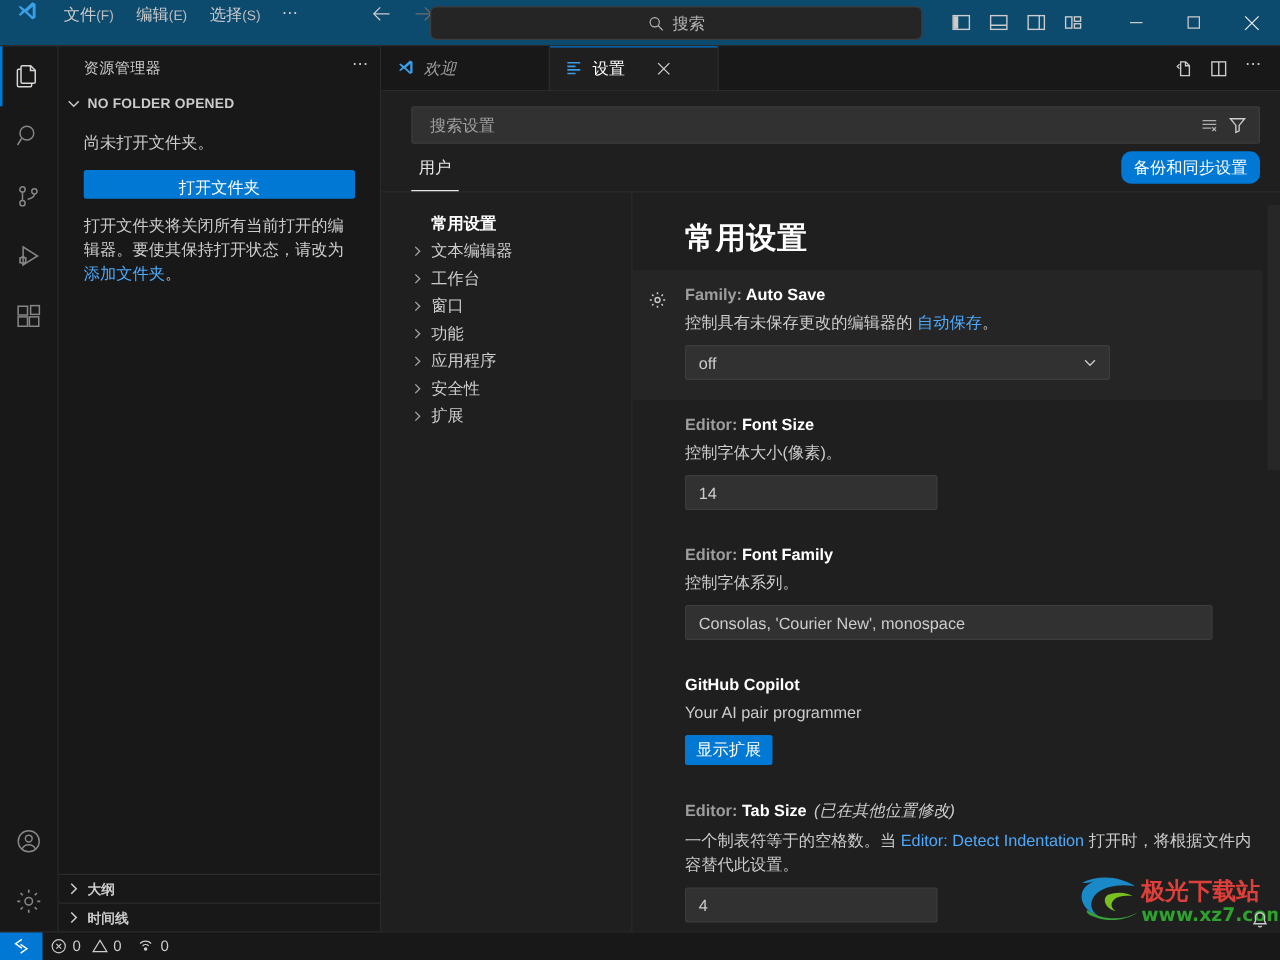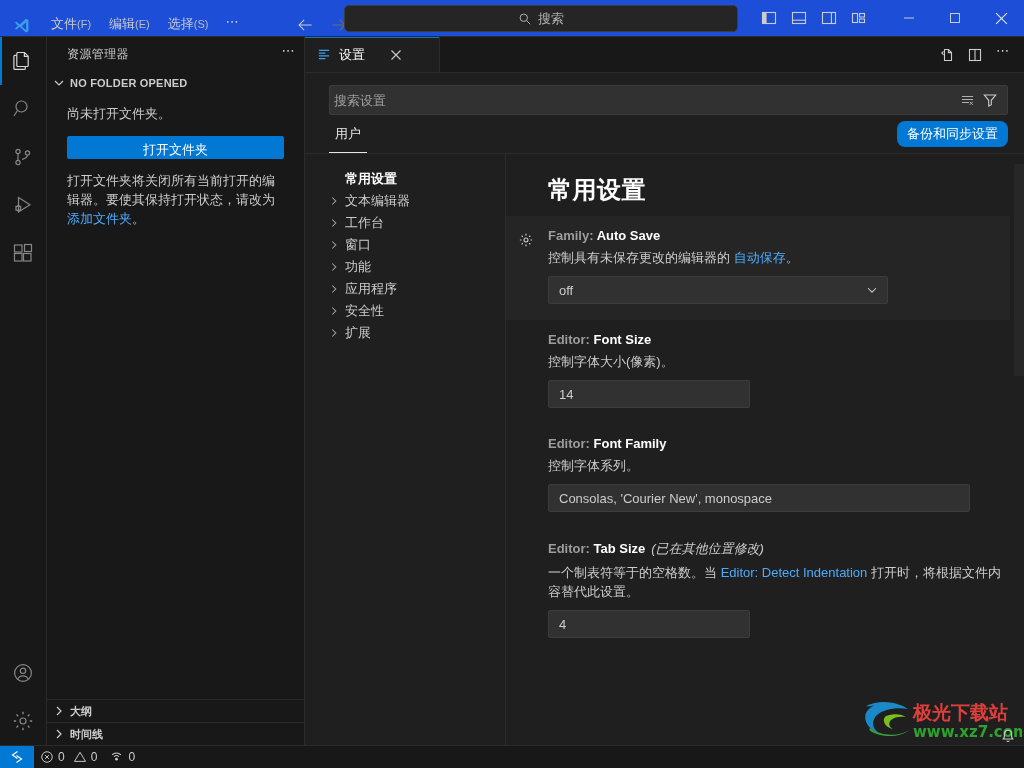--- a/index.html
+++ b/index.html
@@ -22,24 +22,24 @@
     height: 768px;
     display: flex;
     flex-direction: column;
     background: #1e1e1e;
   }
 
   
   .titlebar {
     height: 36px;
     flex: 0 0 36px;
-    background: #1d4ed8;
+    background: #0c4a6e;
     border-bottom: 1px solid #2b2b2b;
     display: flex;
-    align-items: flex-end;
+    align-items: flex-start;
     position: relative;
   }
   .tb-logo {
     width: 42px;
     display: flex;
     align-items: center;
     justify-content: center;
   }
   .menu {
     display: flex;
@@ -323,21 +323,21 @@
     padding: 12px 16px 0 24px;
     flex: 0 0 auto;
   }
   .set-search {
     height: 28px;
     background: #313131;
     border: 1px solid #3c3c3c;
     border-radius: 2px;
     display: flex;
     align-items: center;
-    padding: 0 6px 0 2px;
+    padding: 0 6px 0 12px;
   }
   .set-search input {
     flex: 1 1 auto;
     background: transparent;
     border: none;
     outline: none;
     color: #cccccc;
     font-size: 13px;
     font-family: "Liberation Sans", sans-serif;
   }
@@ -743,20 +743,28 @@
               <path d="M6 4l4 4-4 4" fill="none" stroke="#cccccc" stroke-width="1.2"></path>
             </svg>
         </span>
         <span>时间线</span>
       </div>
     </div>
 
     <div class="editorarea">
 
       <div class="tabbar">
+        <div class="tab preview">
+          <span>
+            <svg width="15" height="15" viewBox="0 0 24 24">
+                <path d="M17.5 2.2 9.9 9.4 5.4 6 3.6 6.9l3.9 4-3.9 4 1.8.9 4.5-3.4 7.6 7.2 3.3-1.6V3.8l-3.3-1.6zm.4 4.3v10.2l-5.6-5.1 5.6-5.1z" fill="#3b9fe8"></path>
+              </svg>
+          </span>
+          <span class="tab-label">欢迎</span>
+        </div>
         <div class="tab active">
           <span>
             <svg width="15" height="15" viewBox="0 0 16 16">
                 <path d="M2 3.5h11M2 6.5h7M2 9.5h11M2 12.5h7" stroke="#3b9fe8" stroke-width="1.3" fill="none"></path>
               </svg>
           </span>
           <span class="tab-label">设置</span>
           <span class="tab-close">
             <svg width="12" height="12" viewBox="0 0 12 12">
                 <path d="M1.5 1.5l9 9M10.5 1.5l-9 9" stroke="#cccccc" stroke-width="1.1"></path>
@@ -900,20 +908,25 @@
             </div>
 
             <div class="set-row">
               <div class="set-key"><span class="cat">Editor: </span><span>Font Family</span></div>
               <div class="set-desc">控制字体系列。</div>
               <div class="ctl-input w420">
                   <span>Consolas, 'Courier New', monospace</span>
                 </div>
             </div>
 
+            <div class="set-row">
+              <div class="set-key">GitHub Copilot</div>
+              <div class="set-desc">Your AI pair programmer</div>
+              <button class="ext-btn">显示扩展</button>
+            </div>
 
             <div class="set-row">
               <div class="set-key"><span class="cat">Editor: </span><span>Tab Size</span><span class="modnote">(已在其他位置修改)</span></div>
               <div class="set-desc"><span>一个制表符等于的空格数。当 </span><span class="lnk">Editor: Detect Indentation</span><span> 打开时，将根据文件内容替代此设置。</span></div>
               <div class="ctl-input w200">
                   <span>4</span>
                 </div>
             </div>
 
             <div class="list-scrollbar"></div>

